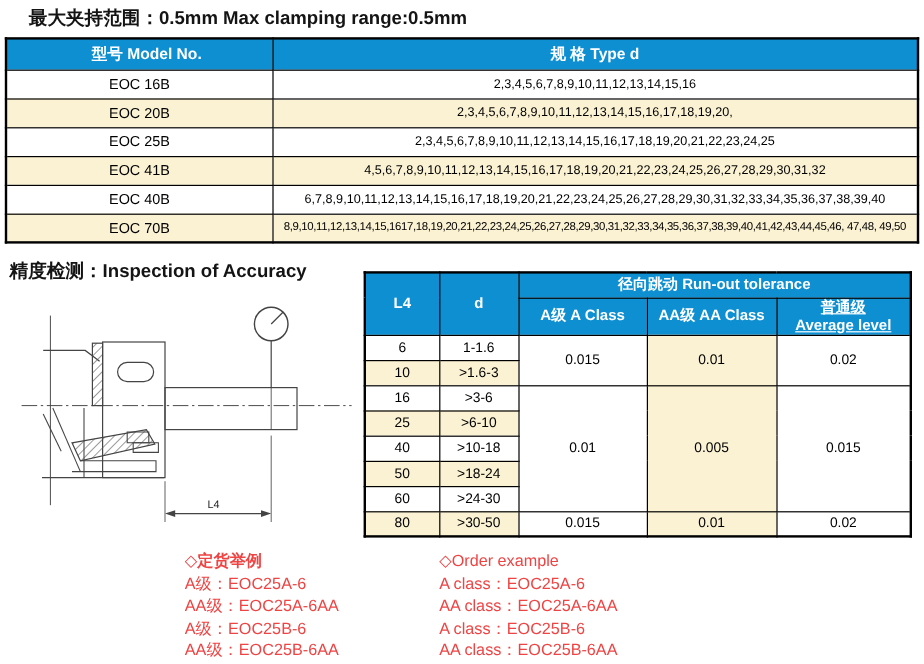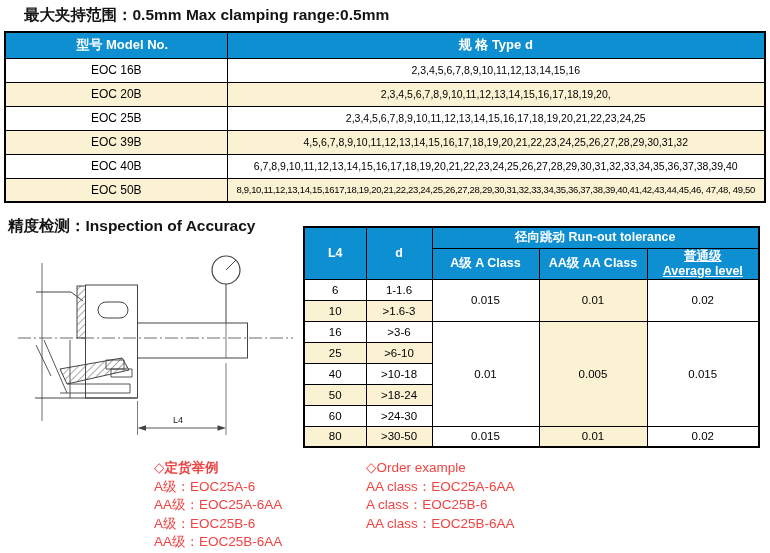--- a/index.html
+++ b/index.html
@@ -70,29 +70,29 @@
       </tr>
       <tr class="even">
         <td class="model">EOC 20B</td>
         <td class="nums">2,3,4,5,6,7,8,9,10,11,12,13,14,15,16,17,18,19,20,</td>
       </tr>
       <tr class="odd">
         <td class="model">EOC 25B</td>
         <td class="nums">2,3,4,5,6,7,8,9,10,11,12,13,14,15,16,17,18,19,20,21,22,23,24,25</td>
       </tr>
       <tr class="even">
-        <td class="model">EOC 39B</td>
+        <td class="model">EOC 41B</td>
         <td class="nums">4,5,6,7,8,9,10,11,12,13,14,15,16,17,18,19,20,21,22,23,24,25,26,27,28,29,30,31,32</td>
       </tr>
       <tr class="odd">
         <td class="model">EOC 40B</td>
         <td class="nums">6,7,8,9,10,11,12,13,14,15,16,17,18,19,20,21,22,23,24,25,26,27,28,29,30,31,32,33,34,35,36,37,38,39,40</td>
       </tr>
       <tr class="even r5">
-        <td class="model">EOC 50B</td>
+        <td class="model">EOC 70B</td>
         <td class="nums">8,9,10,11,12,13,14,15,1617,18,19,20,21,22,23,24,25,26,27,28,29,30,31,32,33,34,35,36,37,38,39,40,41,42,43,44,45,46, 47,48, 49,50</td>
       </tr>
     </tbody>
   </table>
 
   <h2 class="title t2">精度检测：Inspection of Accuracy</h2>
 
   <div class="drawing">
     <svg viewBox="0 0 290 215" width="290" height="215">
       <defs>
@@ -199,18 +199,19 @@
   <div class="examples zh">
     <div class="ex-title zh-t">◇定货举例</div>
     <div>A级：EOC25A-6</div>
     <div>AA级：EOC25A-6AA</div>
     <div>A级：EOC25B-6</div>
     <div>AA级：EOC25B-6AA</div>
   </div>
 
   <div class="examples en">
     <div class="ex-title">◇Order example</div>
+    <div>A class：EOC25A-6</div>
     <div>AA class：EOC25A-6AA</div>
     <div>A class：EOC25B-6</div>
     <div>AA class：EOC25B-6AA</div>
   </div>
 
 </div>
 
 </body></html>

